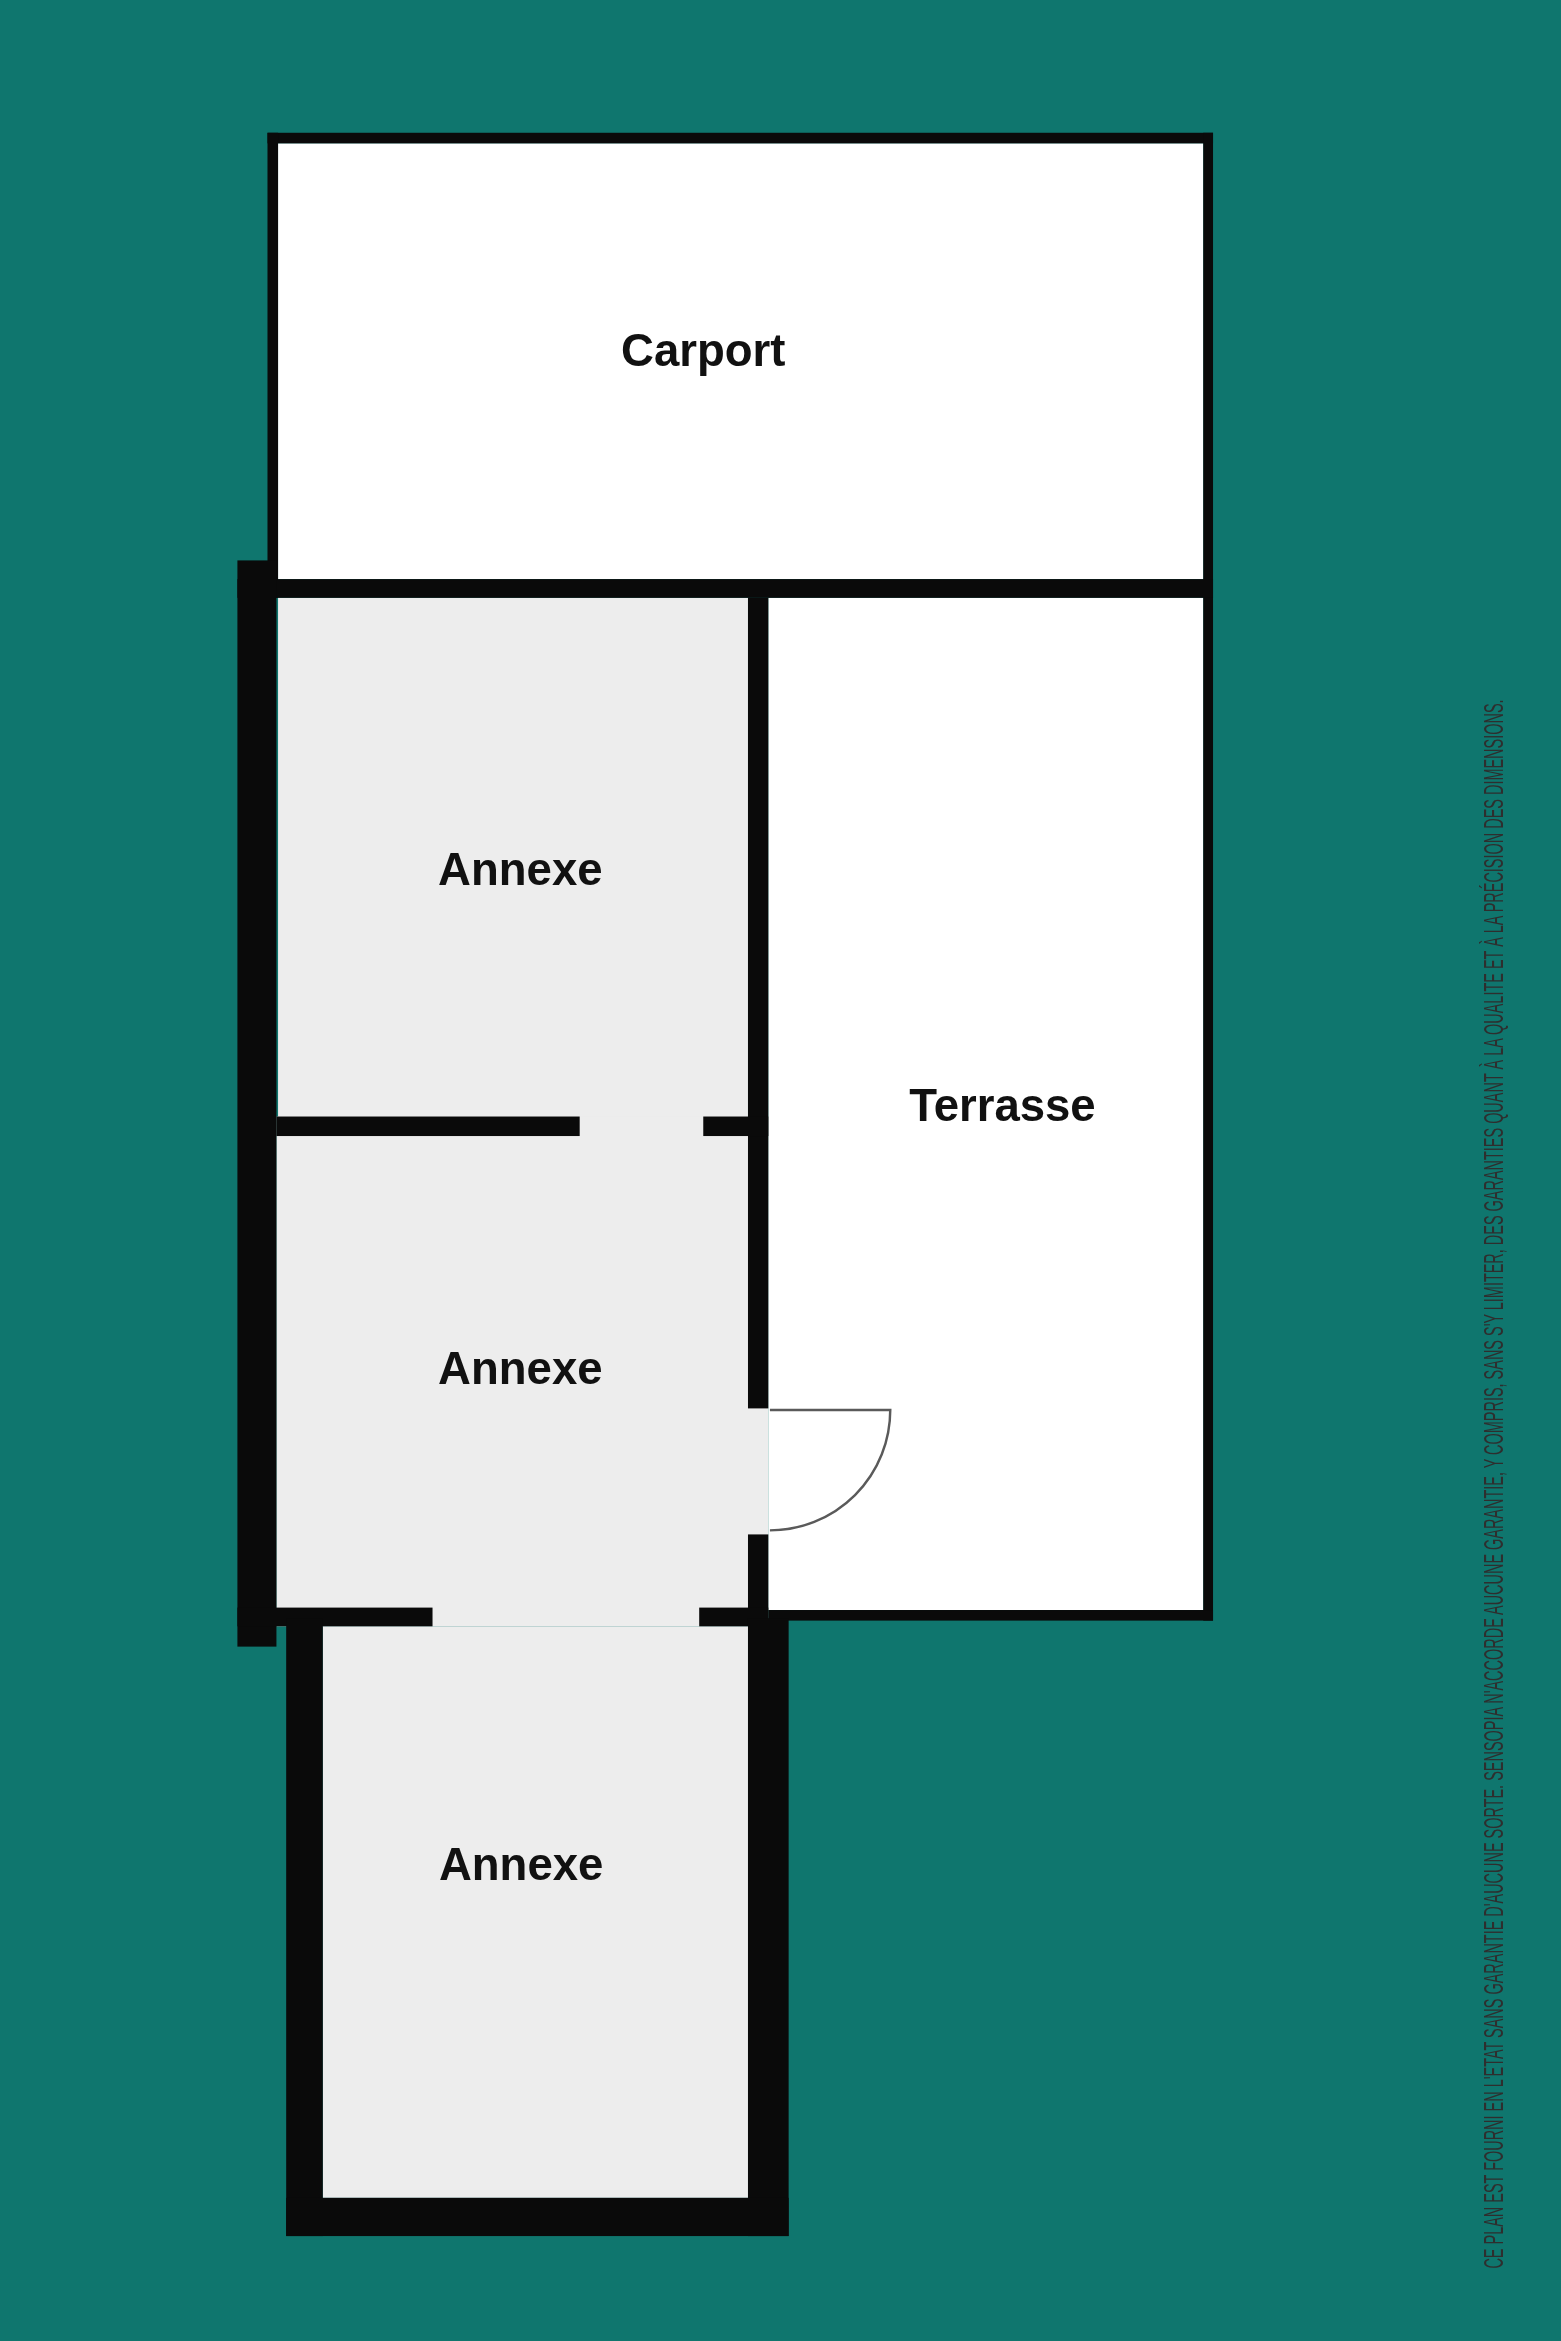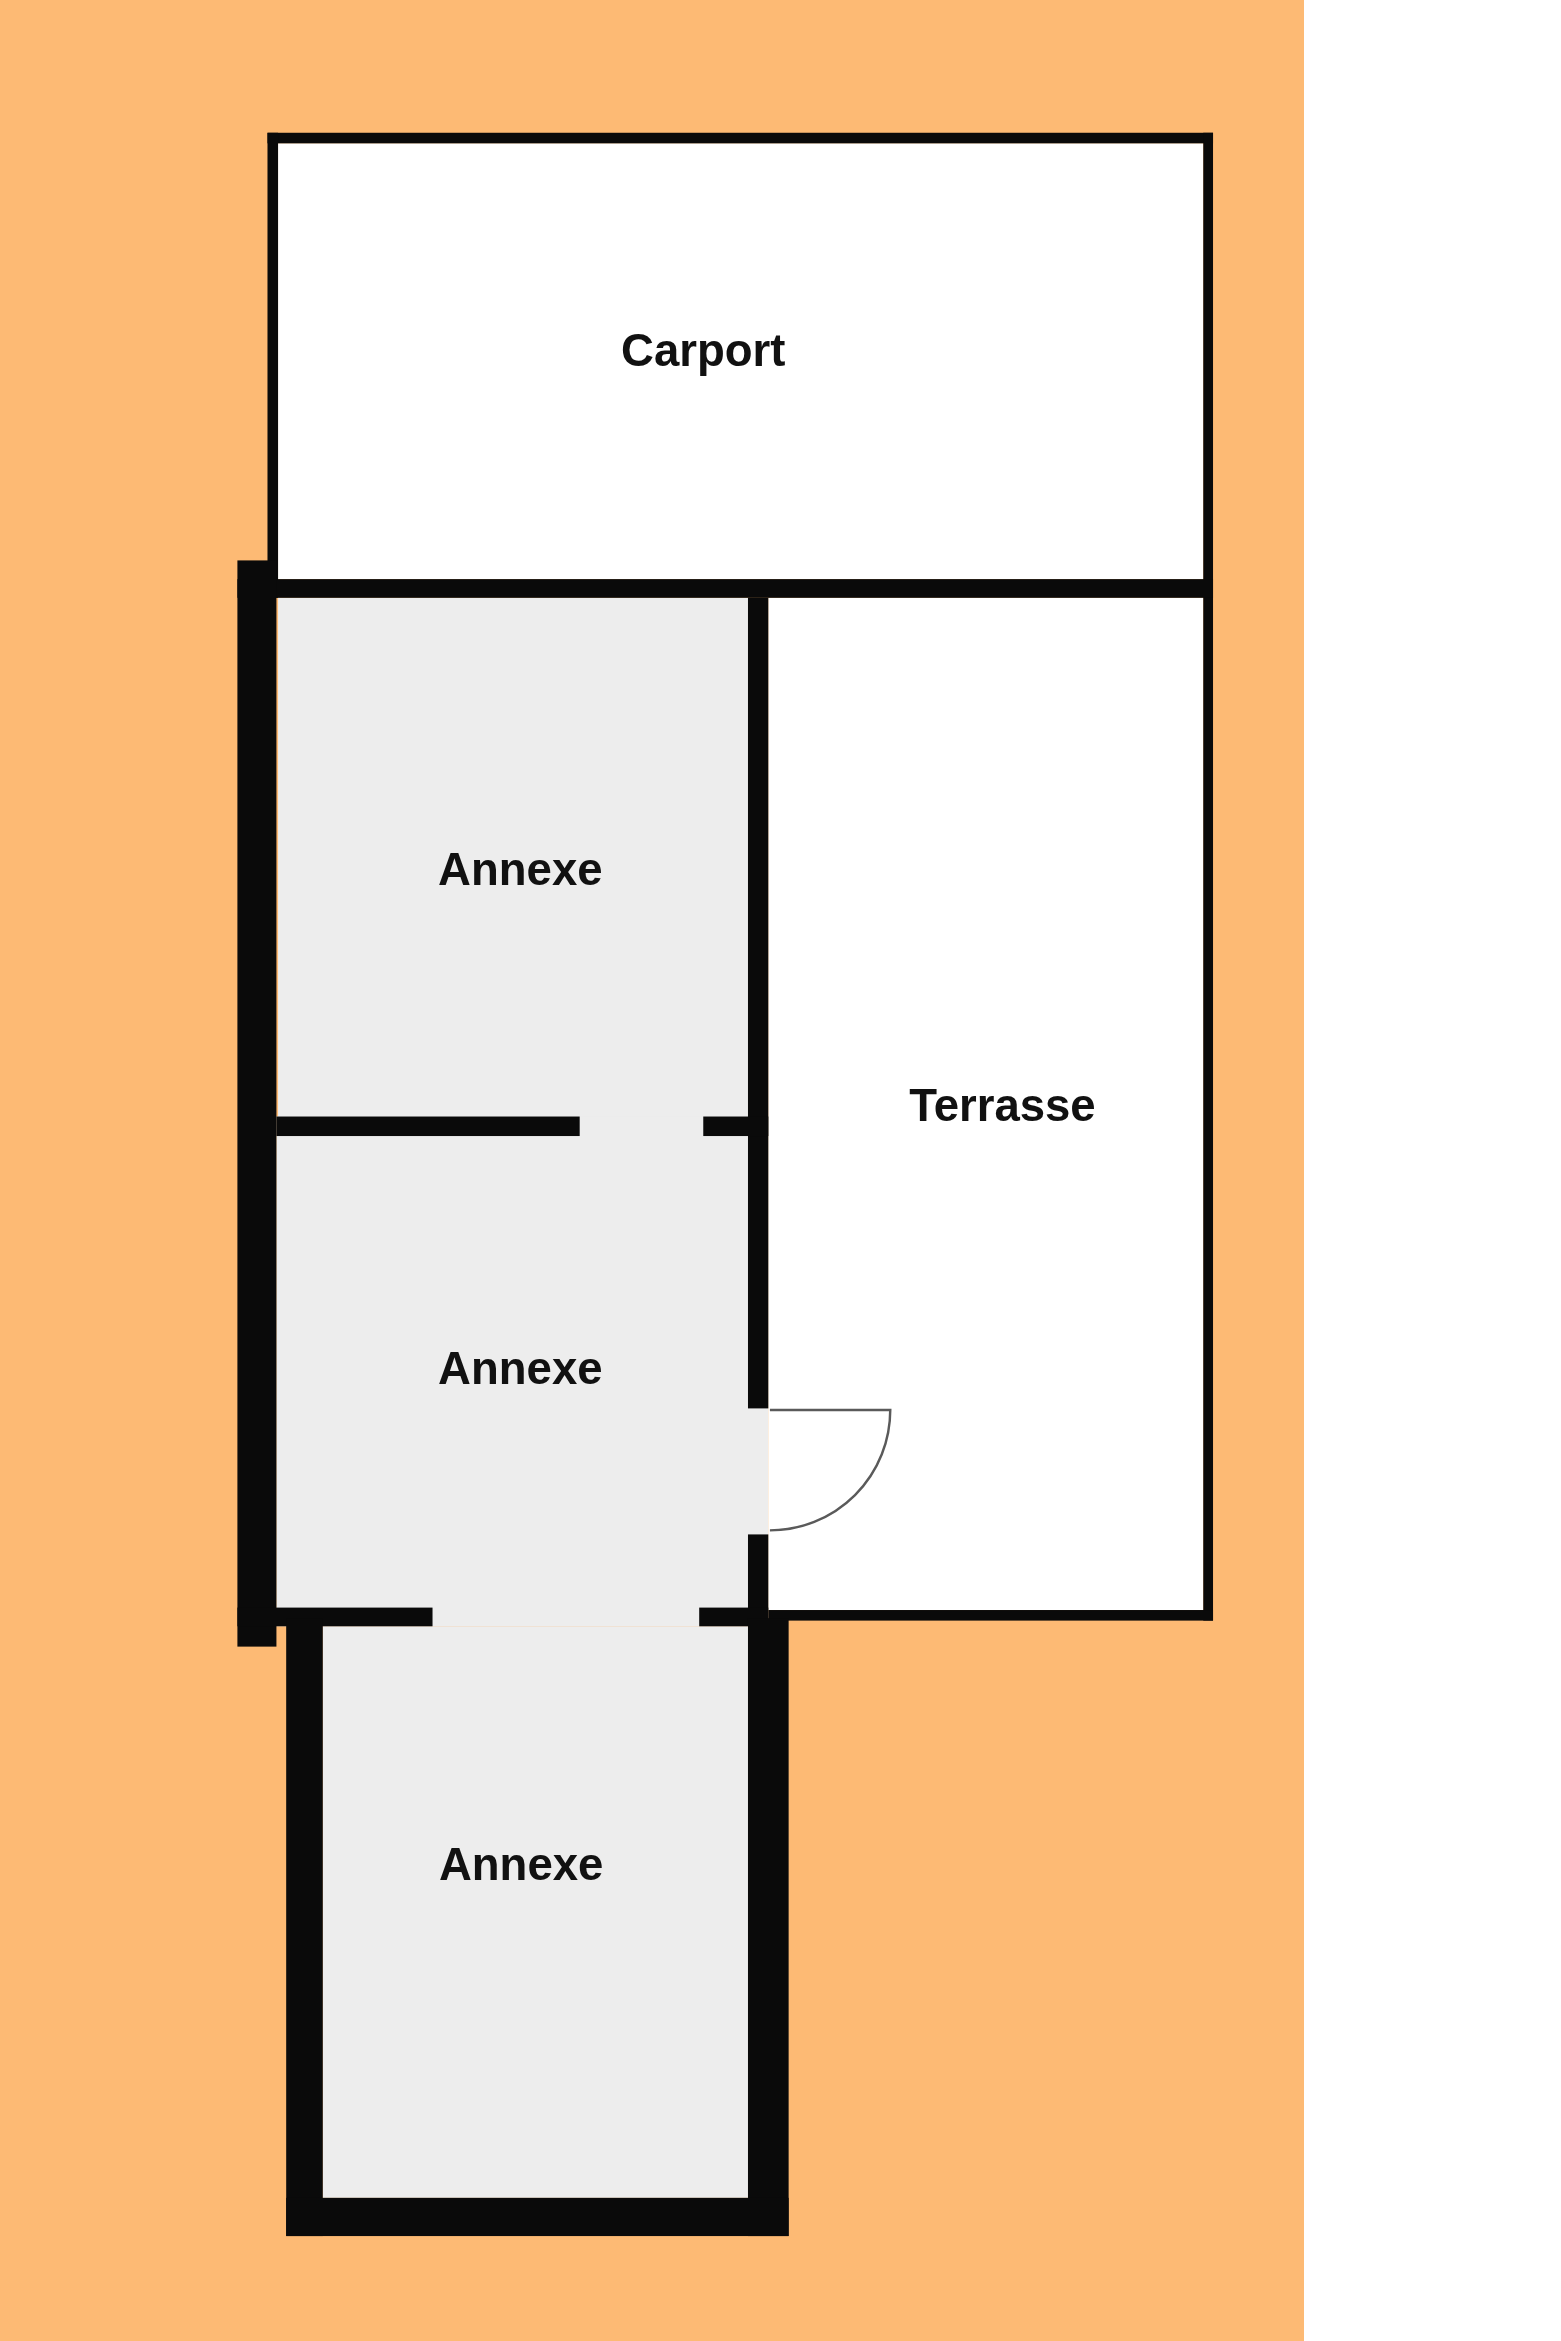--- a/index.html
+++ b/index.html
@@ -3,23 +3,23 @@
 <meta charset="utf-8">
 <style>
   html, body {
     margin: 0;
     padding: 0;
     background: #ffffff;
     font-family: "Liberation Sans", sans-serif;
   }
   .page {
     position: relative;
-    width: 1304px;
+    width: 1561px;
     height: 2342px;
-    background: #fdba74;
+    background: #0f766e;
     overflow: hidden;
   }
   svg { display: block; }
   .room-label {
     font-family: "Liberation Sans", sans-serif;
     font-weight: bold;
     font-size: 56px;
   }
   .disclaimer-text {
     font-family: "Liberation Sans", sans-serif;

